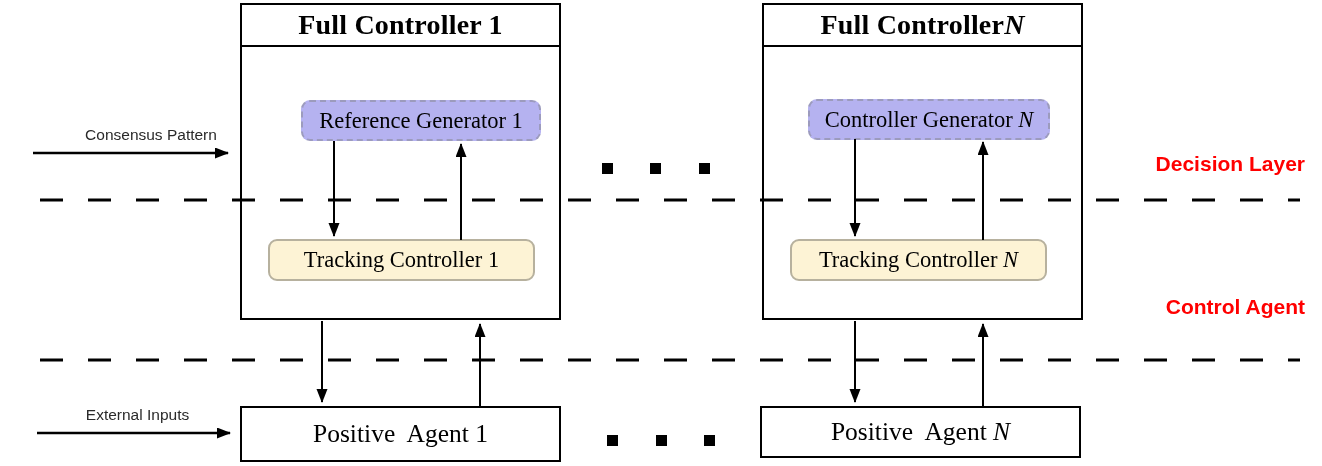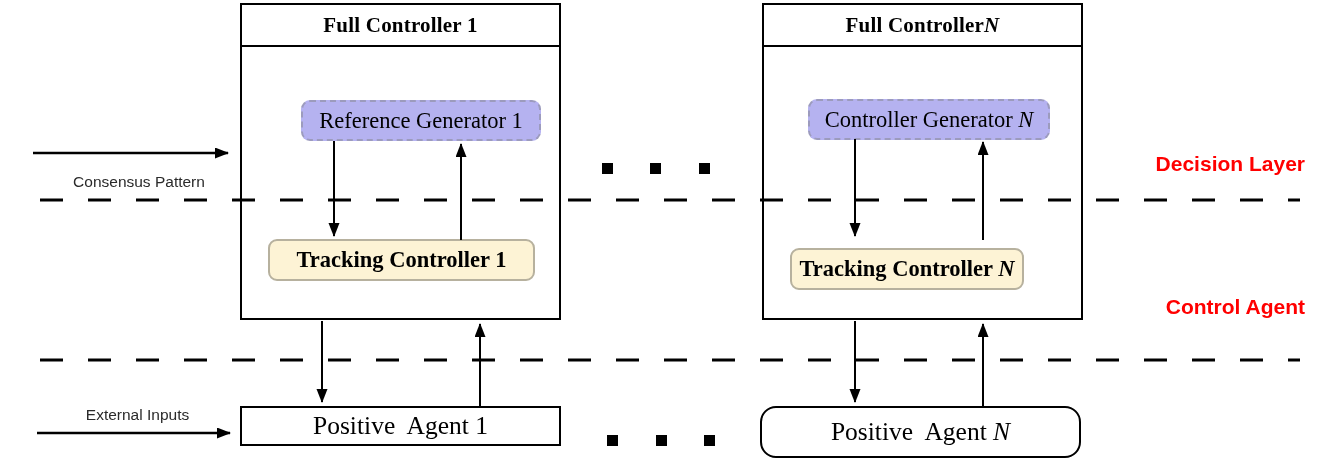--- a/index.html
+++ b/index.html
@@ -7,29 +7,29 @@
     position:relative; width:1322px; height:466px; background:#ffffff;
     font-family:"Liberation Serif", serif; overflow:hidden;
   }
   svg.layer { position:absolute; left:0; top:0; z-index:6; pointer-events:none; }
 
   .box { position:absolute; box-sizing:border-box; background:#ffffff; z-index:2; }
   .fc  { border:2px solid #000; }
   .fc-title {
     height:42px; box-sizing:border-box; border-bottom:2px solid #000;
     display:flex; align-items:center; justify-content:center;
-    font-weight:bold; font-size:21px; letter-spacing:.2px;
+    font-weight:bold; font-size:28px; letter-spacing:.2px;
   }
   .pill {
     position:absolute; z-index:3; box-sizing:border-box; border-radius:9px;
     display:flex; align-items:center; justify-content:center;
     font-size:22.5px; white-space:pre;
   }
   .rg { background:var(--ref-fill); border:2px dashed var(--ref-border);margin-left:8px; }
-  .tc { background:var(--trk-fill); border:2px solid var(--trk-border);font-weight:bold; }
+  .tc { background:var(--trk-fill); border:2px solid var(--trk-border); }
   .pa {
     position:absolute; z-index:2; box-sizing:border-box; background:#fff;
     border:2px solid #000; display:flex; align-items:center; justify-content:center;
     font-size:25.5px; white-space:pre;
   }
   .arrow-lbl {
     position:absolute; z-index:4; font-family:"Liberation Sans", sans-serif;
     font-size:15.5px; color:#2a2a2a; text-align:center; white-space:nowrap;
   }
   .layer-lbl {
@@ -64,52 +64,52 @@
     <line x1="322" y1="321" x2="322" y2="402" stroke="#000" stroke-width="2" marker-end="url(#ah)"></line>
     <line x1="480" y1="406" x2="480" y2="324" stroke="#000" stroke-width="2" marker-end="url(#ah)"></line>
 
     <line x1="855" y1="139" x2="855" y2="236" stroke="#000" stroke-width="2" marker-end="url(#ah)"></line>
     <line x1="983" y1="240" x2="983" y2="142" stroke="#000" stroke-width="2" marker-end="url(#ah)"></line>
 
     <line x1="855" y1="321" x2="855" y2="402" stroke="#000" stroke-width="2" marker-end="url(#ah)"></line>
     <line x1="983" y1="406" x2="983" y2="324" stroke="#000" stroke-width="2" marker-end="url(#ah)"></line>
   </svg>
 
-  <div class="arrow-lbl" style="left:44px; top:126px; width:190px;margin-top:47px;">Consensus Pattern</div>
+  <div class="arrow-lbl" style="left:56px; top:126px; width:190px;">Consensus Pattern</div>
   <div class="arrow-lbl" style="left:55px; top:406px; width:165px;">External Inputs</div>
 
   <div class="layer-lbl" style="left:1100px; top:152px; width:205px;">Decision Layer</div>
   <div class="layer-lbl" style="left:1100px; top:295px; width:205px;">Control Agent</div>
 
   <div class="box fc" style="left:240px; top:3px; width:321px; height:317px;">
     <div class="fc-title">Full Controller 1</div>
   </div>
   <div class="pill rg" style="left:293px; top:100px; width:240px; height:41px;">
     <span>Reference Generator 1</span>
   </div>
   <div class="pill tc" style="left:268px; top:239px; width:267px; height:42px;">
     <span>Tracking Controller 1</span>
   </div>
-  <div class="pa" style="left:240px; top:406px; width:321px; height:40px;">
+  <div class="pa" style="left:240px; top:406px; width:321px; height:56px;">
     <span>Positive  Agent 1</span>
   </div>
 
   <div class="box fc" style="left:762px; top:3px; width:321px; height:317px;">
     <div class="fc-title">
       <span>Full Controller </span>
         <i>N</i>
     </div>
   </div>
   <div class="pill rg" style="left:800px; top:99px; width:242px; height:41px;">
     <span>Controller Generator </span><i>N</i>
   </div>
-  <div class="pill tc" style="left:790px; top:248px; width:234px; height:42px;">
+  <div class="pill tc" style="left:790px; top:239px; width:257px; height:42px;">
     <span>Tracking Controller </span><i>N</i>
   </div>
-  <div class="pa" style="left:760px; top:406px; width:321px; height:52px;border-radius:16px;">
+  <div class="pa" style="left:760px; top:406px; width:321px; height:52px;">
     <span>Positive  Agent </span><i>N</i>
   </div>
 
   <div>
     <div class="dot" style="left:602px; top:163px;"></div>
     <div class="dot" style="left:650px; top:163px;"></div>
     <div class="dot" style="left:699px; top:163px;"></div>
   </div>
 
   <div>

